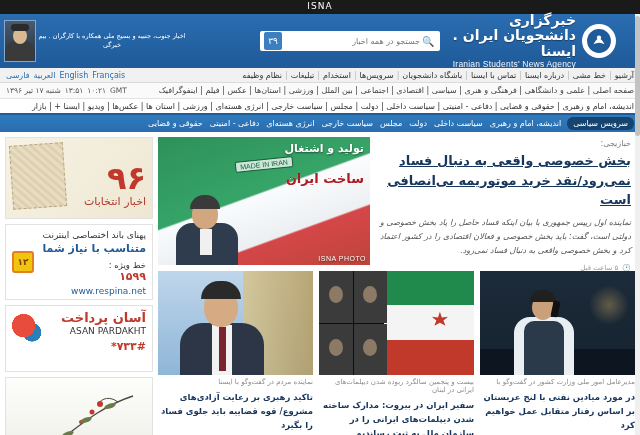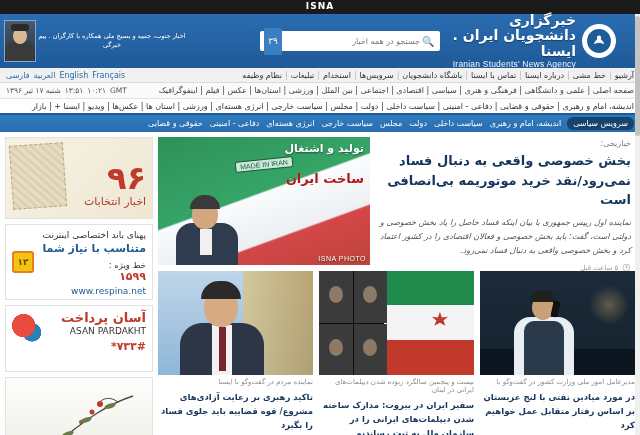--- a/index.html
+++ b/index.html
@@ -14,21 +14,21 @@
 
   
   .topbar {
     height: 14px;
     background: #1a1a1a;
     position: relative;
   }
   .topbar .isna-mark {
     position: absolute; left: 50%; transform: translateX(-50%);
     top: 1px;
-    color: #fff; font-size: 9px; font-weight: bold; letter-spacing: 1px;
+    color: #fff; font-size: 9px; font-weight: normal; letter-spacing: 1px;
   }
 
   
   .header {
     height: 54px;
     background: linear-gradient(#2a6db0, #1f5a99);
     position: relative;
     display: flex;
     align-items: center;
     color: #fff;
@@ -67,21 +67,21 @@
   }
   .search-box input {
     border: 0; outline: 0; flex: 1;
     font-size: 8px; color: #666;
     font-family: "DejaVu Sans", sans-serif;
     text-align: right;
     background: transparent;
     height: 18px;
   }
   .search-btn {
-    width: 18px; height: 27px;
+    width: 18px; height: 18px;
     background: #3c7fc0; color: #fff;
     border-radius: 2px;
     display: flex; align-items: center; justify-content: center;
     font-size: 9px;
     flex: 0 0 auto;
   }
   .search-icon {
     width: 14px; height: 14px;
     display: flex; align-items: center; justify-content: center;
     color: #888; font-size: 10px;
@@ -272,20 +272,21 @@
   .lead {
     display: flex; gap: 6px; height: 128px; margin-bottom: 6px;
   }
   .lead-text {
     flex: 1 1 auto; padding: 2px 4px 0 4px;
   }
   .kicker { font-size: 8px; color: #7a7a7a; margin-bottom: 3px; }
   .lead-title {
     font-size: 13px; font-weight: bold; color: #16365d; line-height: 1.5;
     margin-bottom: 6px;
+    text-decoration: underline;
   }
   .lead-body { font-size: 8px; color: #555; line-height: 1.75; text-align: justify; font-style: italic; }
   .lead-meta {
     font-size: 7px; color: #999; margin-top: 6px;
     display: flex; align-items: center; gap: 4px; justify-content: flex-start;
   }
   .lead-photo {
     width: 212px; flex: 0 0 212px; height: 128px;
     position: relative; overflow: hidden;
     background: linear-gradient(#cfe3f5, #9ec4e6);

